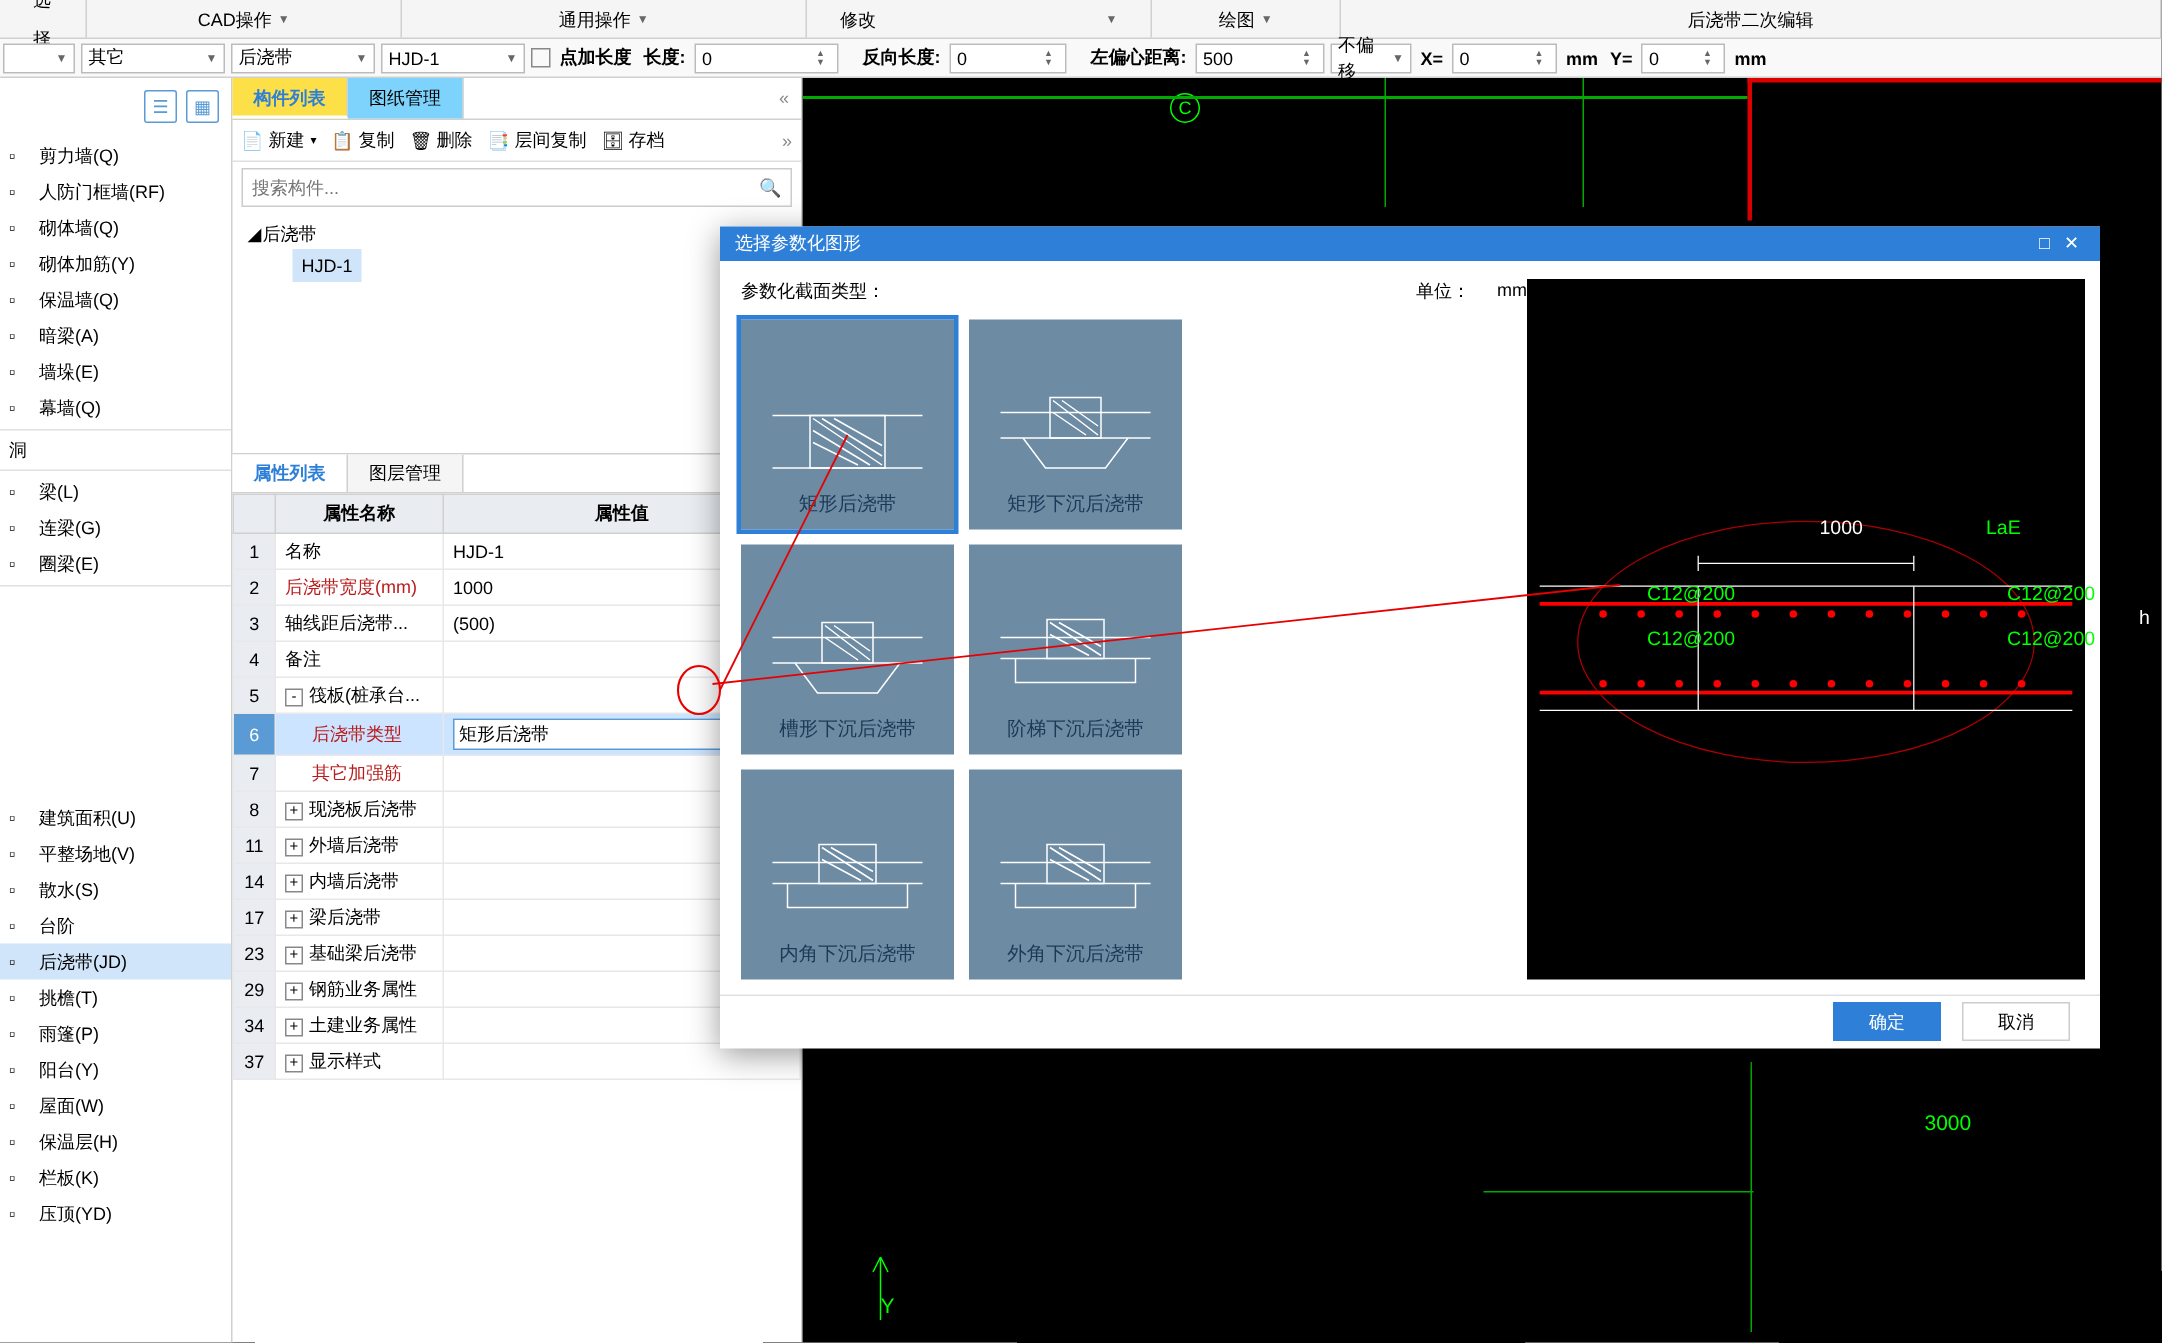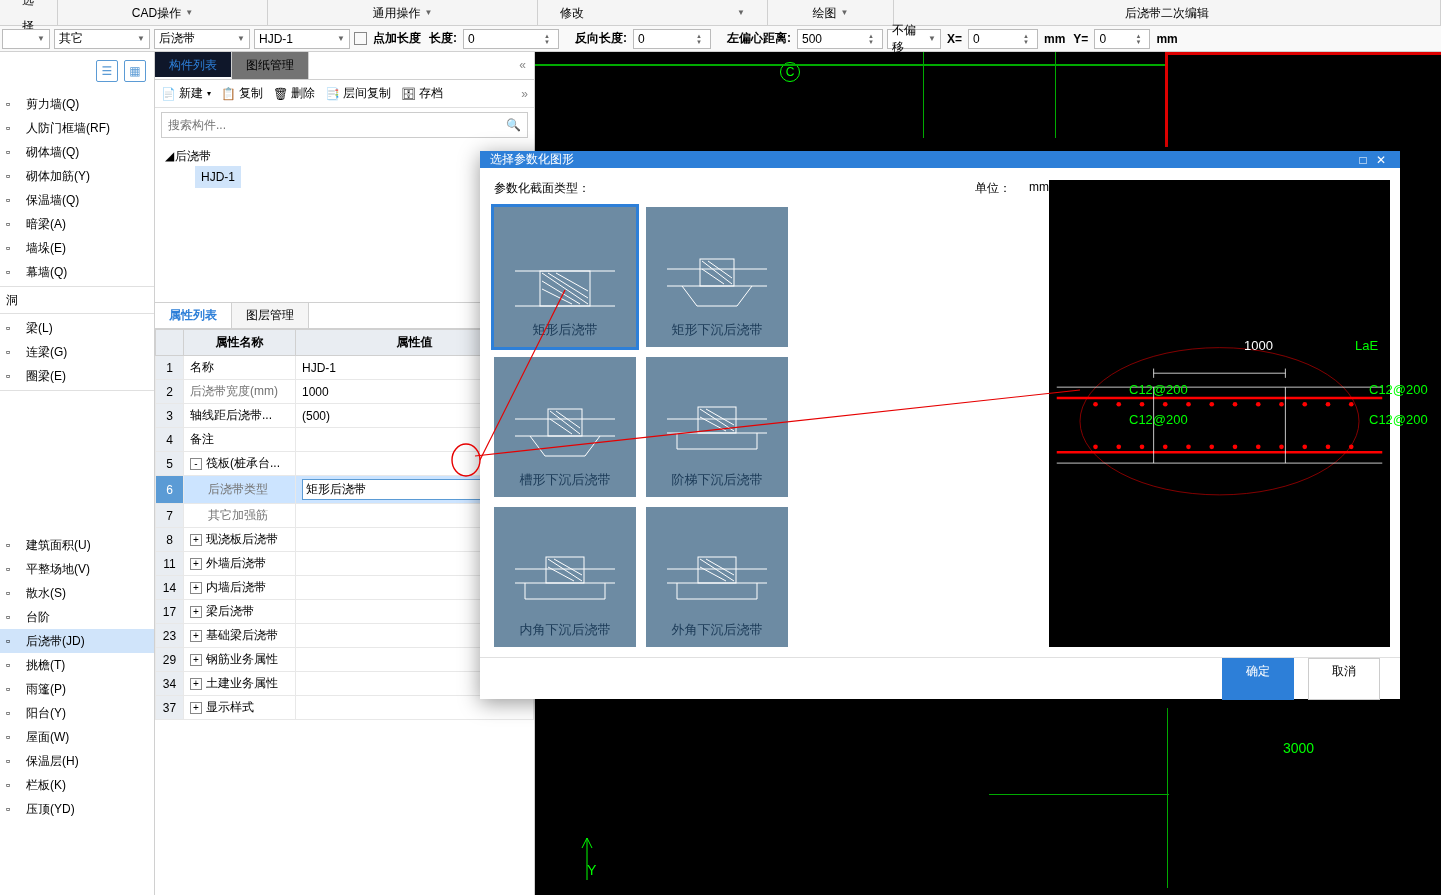--- a/index.html
+++ b/index.html
@@ -26,22 +26,22 @@
 .left-sidebar .top-toggle .icon-btn { width: 22px; height: 22px; border: 1px solid #5b9bd5; border-radius: 2px; display: flex; align-items: center; justify-content: center; color: #5b9bd5; }
 .left-sidebar .item { height: 24px; display: flex; align-items: center; padding-left: 6px; gap: 6px; cursor: pointer; }
 .left-sidebar .item.active { background: #d0e4fa; }
 .left-sidebar .item .ic { width: 14px; height: 14px; }
 .left-sidebar .divider { height: 1px; background: #e0e0e0; margin: 2px 0; }
 .left-sidebar .group-lbl { height: 22px; padding-left: 6px; line-height: 22px; color: #000; }
 
 
 .mid-panel { position: absolute; left: 155px; top: 52px; width: 380px; height: 843px; border-right: 1px solid #d0d0d0; display: flex; flex-direction: column; }
 .mid-panel .tabs { height: 28px; display: flex; border-bottom: 1px solid #d0d0d0; }
-.mid-panel .tabs .tab { padding: 0 14px; line-height: 27px; border-right: 1px solid #d0d0d0; background: #737373; cursor: pointer; }
-.mid-panel .tabs .tab.active { background: #0f172a; color: #2d7fd8; border-bottom: 2px solid #fff; font-weight: normal; }
+.mid-panel .tabs .tab { padding: 0 14px; line-height: 27px; border-right: 1px solid #d0d0d0; background: #7dd3fc; cursor: pointer; }
+.mid-panel .tabs .tab.active { background: #fde047; color: #2d7fd8; border-bottom: 2px solid #fff; font-weight: bold; }
 .mid-panel .tabs .close { margin-left: auto; padding: 0 8px; line-height: 27px; color: #888; }
 .mid-panel .cmdbar { height: 28px; display: flex; align-items: center; gap: 10px; padding: 0 6px; border-bottom: 1px solid #e0e0e0; }
 .mid-panel .cmdbar .cmd { display: flex; align-items: center; gap: 4px; cursor: pointer; }
 .mid-panel .cmdbar .cmd .ic { width: 14px; height: 14px; }
 .mid-panel .searchbox { height: 26px; margin: 4px 6px; border: 1px solid #ccc; display: flex; align-items: center; padding: 0 6px; }
 .mid-panel .searchbox input { border: none; outline: none; flex: 1; color: #999; }
 .mid-panel .searchbox .mag { color: #5b9bd5; }
 .mid-panel .tree { padding: 4px 10px; flex: 0 0 160px; }
 .mid-panel .tree .node { line-height: 20px; }
 .mid-panel .tree .node .caret { display: inline-block; width: 10px; }
@@ -52,50 +52,50 @@
 .prop-panel .tabs2 { height: 26px; display: flex; border-bottom: 1px solid #d0d0d0; }
 .prop-panel .tabs2 .tab { padding: 0 14px; line-height: 25px; border-right: 1px solid #d0d0d0; background: #f5f5f5; }
 .prop-panel .tabs2 .tab.active { background: #fff; color: #2d7fd8; font-weight: bold; }
 .prop-table { flex: 1; overflow: auto; }
 .prop-table table { width: 100%; border-collapse: collapse; }
 .prop-table th { background: #e9edf2; border: 1px solid #d0d0d0; padding: 4px; font-weight: bold; }
 .prop-table td { border: 1px solid #e8e8e8; padding: 3px 6px; height: 20px; }
 .prop-table td.rownum { background: #e9edf2; text-align: center; width: 28px; }
 .prop-table tr.selected td { background: #cce4ff; }
 .prop-table tr.selected td.rownum { background: #5b9bd5; color: #fff; }
-.prop-table .link { color: #737373; }
+.prop-table .link { color: #b91c1c; }
 .prop-table .expand { display: inline-block; width: 12px; height: 12px; border: 1px solid #888; text-align: center; line-height: 10px; font-size: 10px; margin-right: 4px; }
 .prop-table .editcell { display: flex; align-items: center; }
 .prop-table .editcell .val { flex: 1; border: 1px solid #5b9bd5; padding: 1px 3px; background: #fff; }
 
 
 .canvas { position: absolute; left: 535px; top: 52px; right: 0; bottom: 0; background: #000; overflow: hidden; }
 .canvas .gridlabel { position: absolute; color: #0f0; font-size: 14px; }
 .canvas .axis-c { position: absolute; left: 245px; top: 10px; width: 20px; height: 20px; border: 1px solid #0f0; border-radius: 50%; text-align: center; line-height: 18px; color: #0f0; }
 .canvas .gline-g { position: absolute; background: #0a0; }
 .canvas .gline-r { position: absolute; background: #d00; }
 
 
 .modal { position: absolute; left: 480px; top: 151px; width: 920px; height: 548px; background: #fff; box-shadow: 0 4px 20px rgba(0,0,0,0.4); display: flex; flex-direction: column; }
 .modal .titlebar { height: 26px; background: #2d7fd8; color: #fff; display: flex; align-items: center; padding: 0 10px; }
 .modal .titlebar .spacer { flex: 1; }
 .modal .titlebar .winbtn { width: 18px; text-align: center; }
-.modal .body { flex: 1; display: flex; gap: 31px; }
+.modal .body { flex: 1; display: flex; }
 .modal .left-col { width: 460px; padding: 12px 10px 10px 14px; }
 .modal .left-col .lbl { margin-bottom: 10px; }
 .modal .thumbs { display: flex; flex-wrap: wrap; gap: 10px; }
 .modal .thumb { width: 142px; height: 140px; background: #6d8ba3; display: flex; flex-direction: column; align-items: center; justify-content: flex-end; cursor: pointer; position: relative; }
 .modal .thumb.selected { outline: 3px solid #2d7fd8; }
 .modal .thumb .cap { color: #1b3a57; font-size: 13px; margin-bottom: 8px; }
 .modal .thumb svg { margin-top: 18px; }
 .modal .right-col { flex: 1; padding: 12px 10px 10px 4px; display: flex; flex-direction: row; }
 .modal .right-col .unit-line { margin-bottom: 6px; display: flex; gap: 18px; }
 .modal .preview { flex: 1; background: #000; position: relative; }
 .modal .footer { height: 42px; display: flex; justify-content: flex-end; align-items: center; gap: 14px; padding-right: 20px; border-top: 1px solid #e0e0e0; }
-.modal .btn { width: 72px; height: 42px; text-align: center; line-height: 24px; border: 1px solid #ccc; cursor: pointer; }
+.modal .btn { width: 72px; height: 26px; text-align: center; line-height: 24px; border: 1px solid #ccc; cursor: pointer; }
 .modal .btn.primary { background: #2d7fd8; color: #fff; border-color: #2d7fd8; }
 
 
 .anno { position: absolute; pointer-events: none; }
 .anno line { stroke: #e60000; stroke-width: 1.2; }
 .anno ellipse { stroke: #e60000; stroke-width: 1.4; fill: none; }
 
 
 .preview .t { position: absolute; font-size: 13px; }
 </style>

